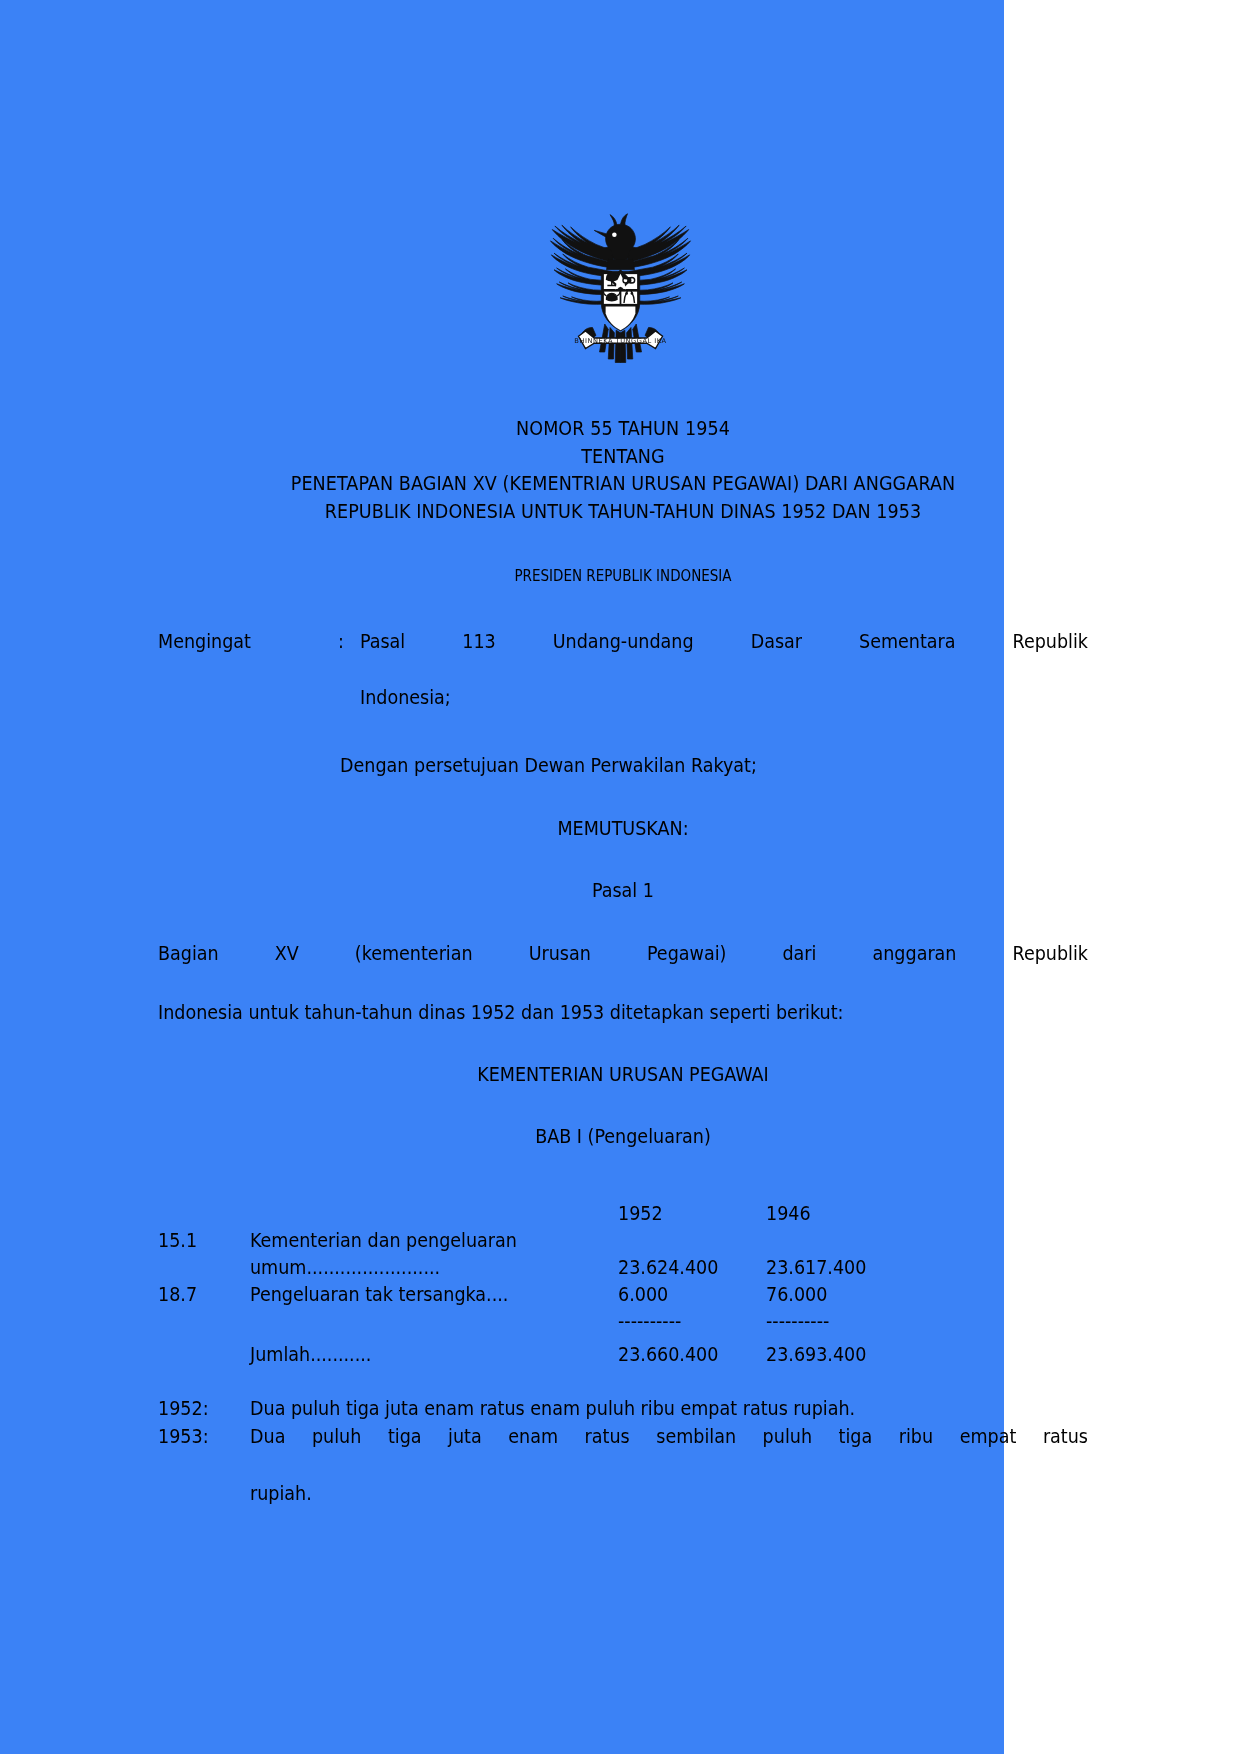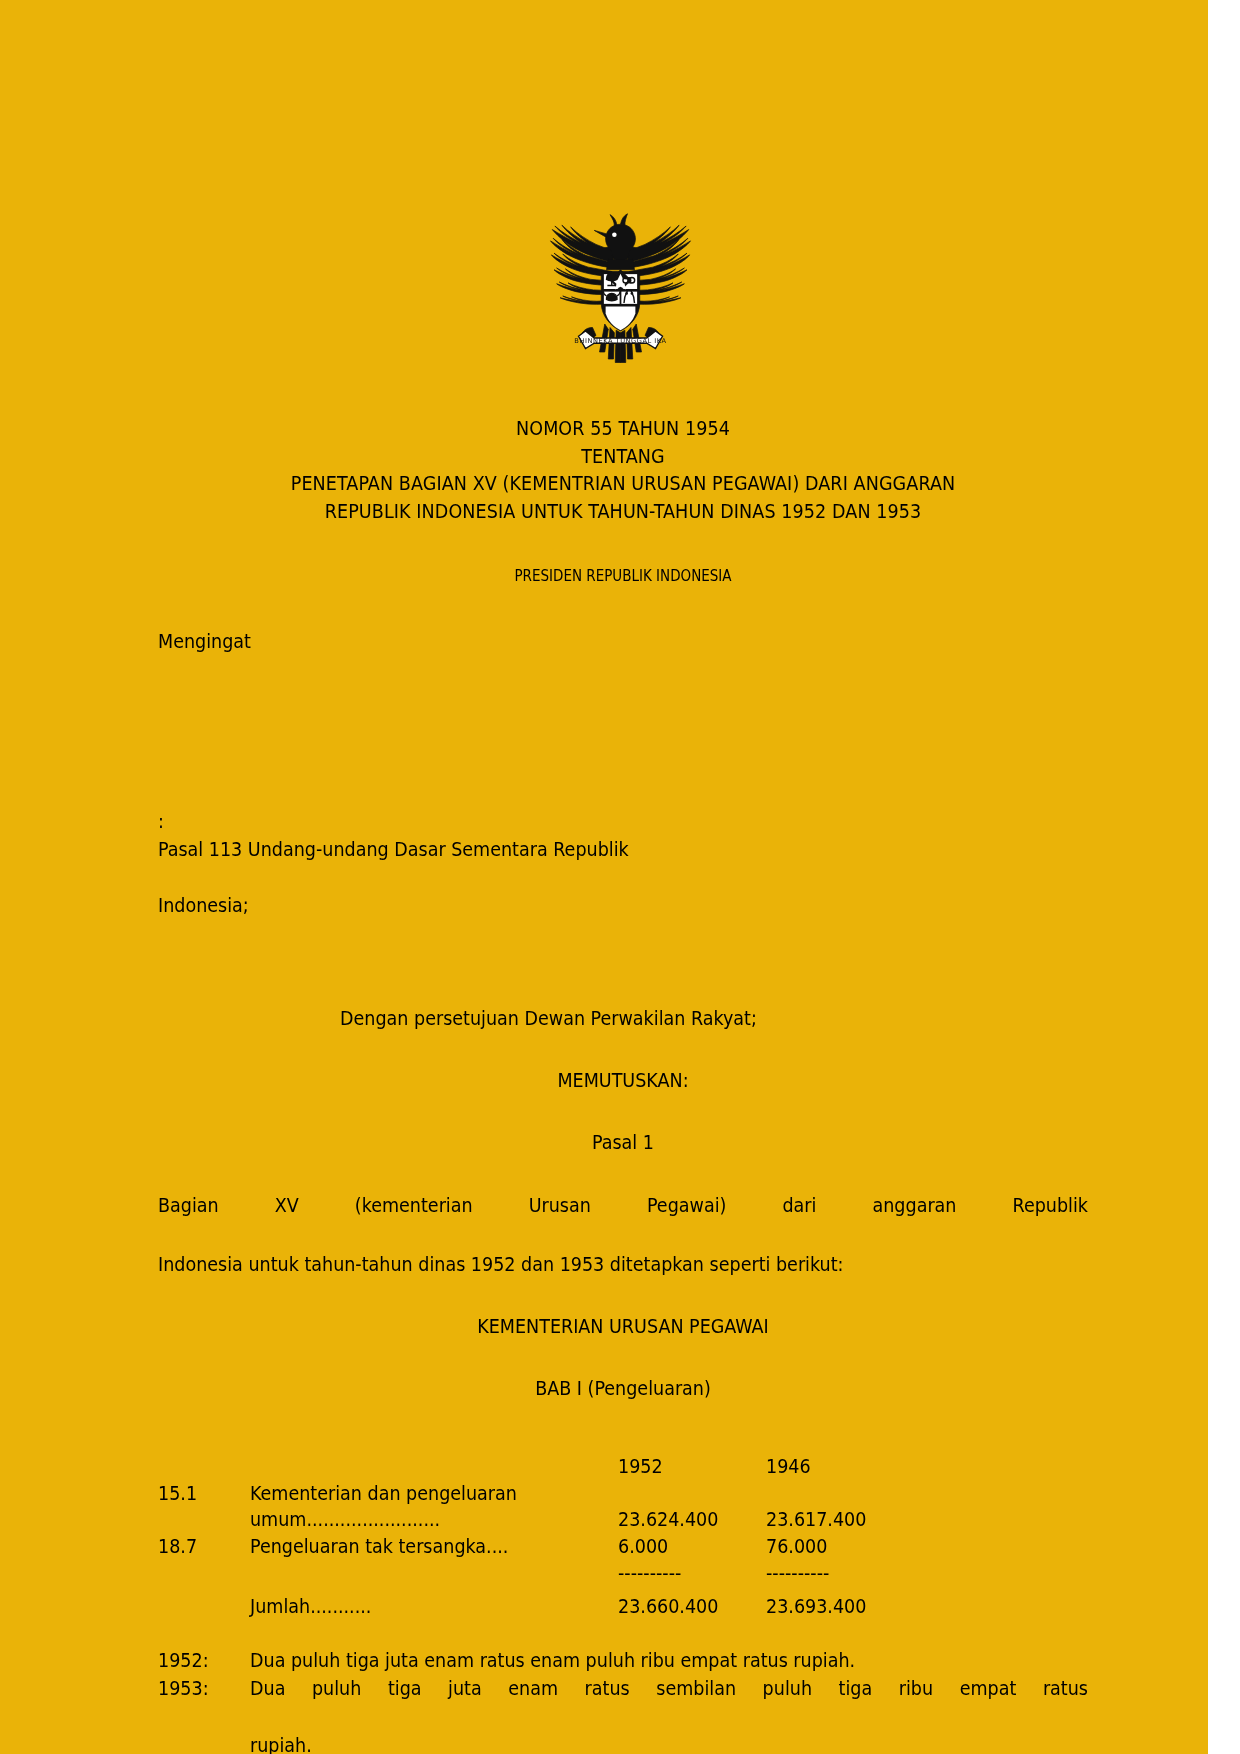--- a/index.html
+++ b/index.html
@@ -11,23 +11,23 @@
     width: 1240px;
     height: 1754px;
     position: relative;
     font-family: "DejaVu Sans Condensed", "Liberation Sans Narrow", "Liberation Sans", sans-serif;
     color: #000000;
     overflow: hidden;
   }
   .page {
     position: absolute;
     left: 0; top: 0;
-    width: 1208px;
+    width: 1004px;
     height: 1754px;
-    background: #eab308;
+    background: #3b82f6;
   }
   
   .emblem-wrap {
     position: absolute;
     left: 0;
     top: 205px;
     width: 1240px;
     text-align: center;
   }
   .emblem {
@@ -61,21 +61,20 @@
   .presiden {
     text-align: center;
     font-size: 15px;
   }
 
   
   .mengingat {
     display: flex;
     align-items: flex-start;
     font-size: 19.5px;
-    flex-direction: column;
   }
   .mengingat .label {
     width: 180px;
     flex: 0 0 180px;
   }
   .mengingat .colon {
     width: 22px;
     flex: 0 0 22px;
   }
   .mengingat .body {
@@ -87,21 +86,20 @@
   .mengingat .body .ln1::after {
     content: "";
     display: inline-block;
     width: 100%;
     height: 0;
   }
 
   .indent-para {
     margin-left: 182px;
     font-size: 19.5px;
-    margin-top: 44px;
   }
 
   .body-para {
     font-size: 19.5px;
     text-align: justify;
     text-justify: inter-word;
     line-height: 1.5;
   }
   .body-para .firstline { display: block; }
   .body-para .firstline::after {

